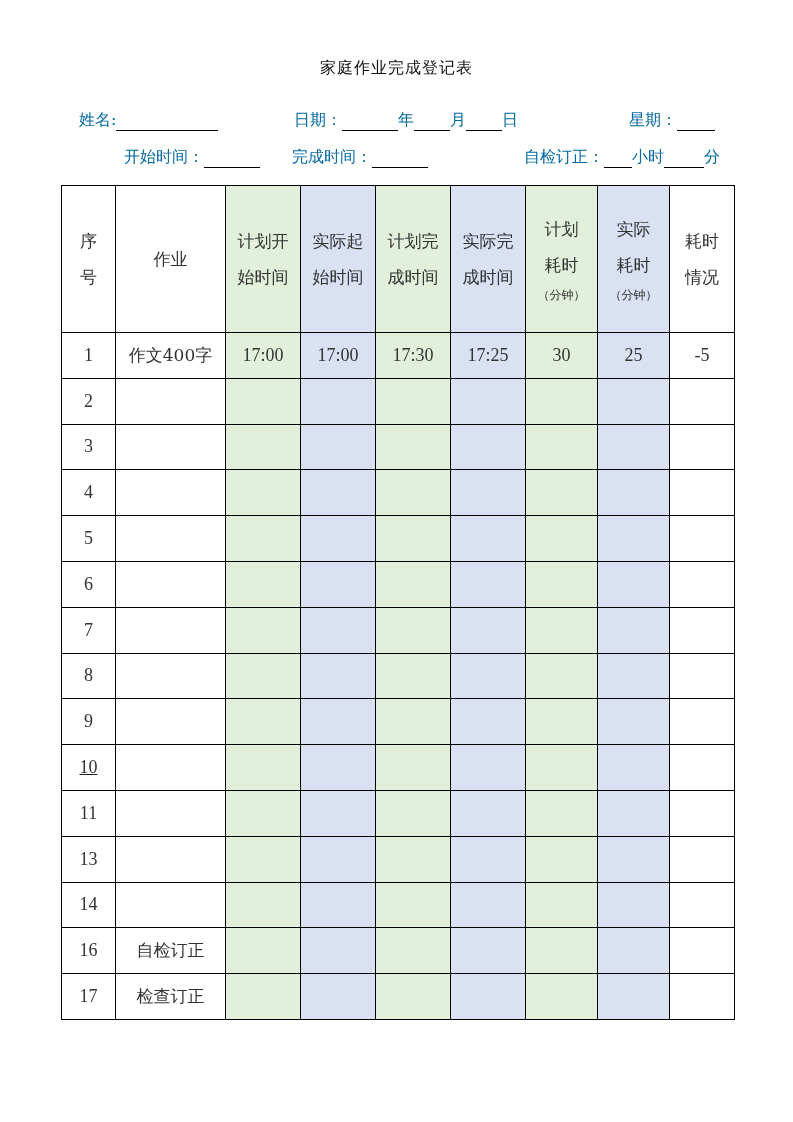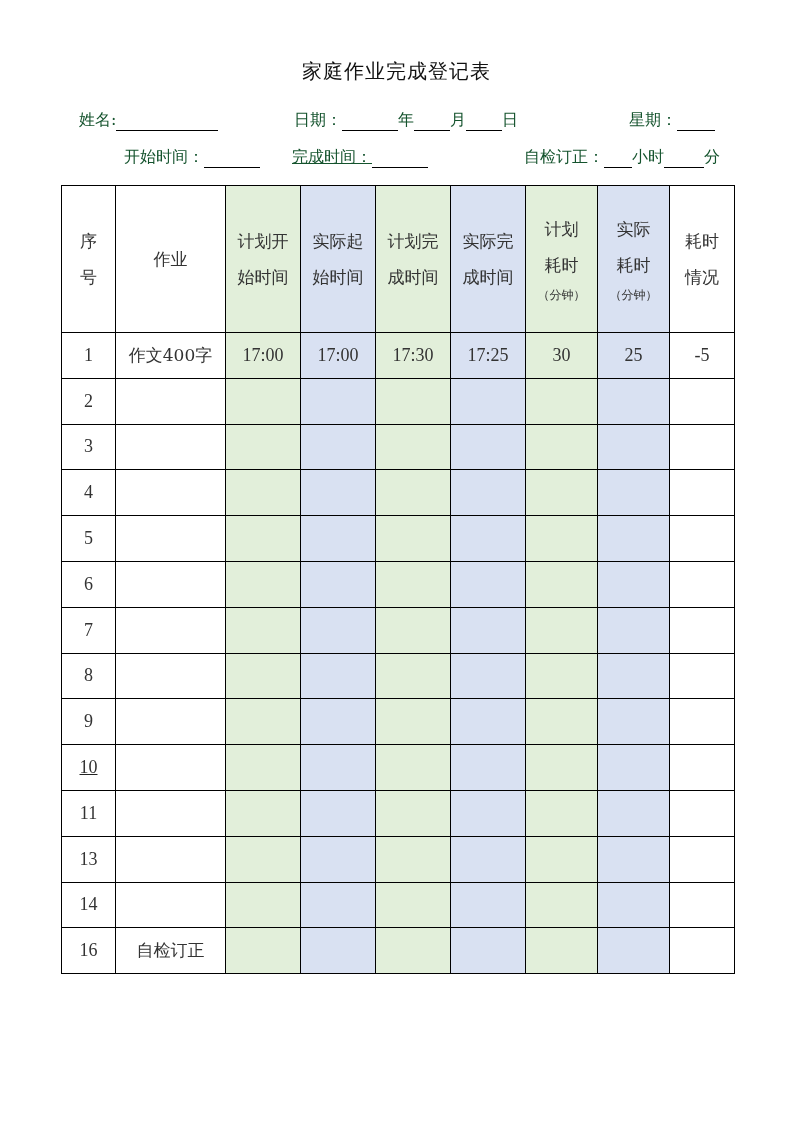--- a/index.html
+++ b/index.html
@@ -1,18 +1,18 @@
 <!DOCTYPE html>
 <html><head>
 <meta charset="utf-8">
 <style>
   html, body { margin:0; padding:0; background:#ffffff; }
   body { width:793px; height:1122px; position:relative; font-family:"DejaVu Serif", "Liberation Serif", serif; color:#222; overflow:hidden; }
-  .title { position:absolute; top:58px; left:0; width:793px; text-align:center; font-size:20px; letter-spacing:1px; color:#111; }
-  .line { position:absolute; font-size:16px; color:#14532d; white-space:nowrap; }
+  .title { position:absolute; top:58px; left:0; width:793px; text-align:center; font-size:16px; letter-spacing:1px; color:#111; }
+  .line { position:absolute; font-size:16px; color:#0369a1; white-space:nowrap; }
   .blank { display:inline-block; border-bottom:1px solid #000; height:16px; vertical-align:bottom; }
   table { position:absolute; left:61px; top:185px; border-collapse:collapse; table-layout:fixed; }
   td { border:1px solid #000; text-align:center; vertical-align:middle; font-size:17px; color:#333; padding:0; }
   .g { background:#e2efda; }
   .b { background:#d9e1f2; }
   .hdr td { height:146px; font-size:17px; line-height:36px; }
   .sub { font-size:12px; line-height:24px; display:block; }
   .num { font-family:"Liberation Serif","DejaVu Serif",serif; font-size:18px; }
 </style>
 </head>
@@ -26,21 +26,21 @@
 <div class="line" style="left:294px;top:110px;">
   <span>日期：</span><span class="blank" style="width:56px"></span><span>年</span><span class="blank" style="width:36px"></span><span>月</span><span class="blank" style="width:36px"></span><span>日</span>
 </div>
 <div class="line" style="left:629px;top:110px;font-family:Liberation Mono, monospace;">
   <span>星期：</span><span class="blank" style="width:38px"></span>
 </div>
 
 <div class="line" style="left:79px;top:147px;margin-left:45px;">
   <span>开始时间：</span><span class="blank" style="width:56px"></span>
 </div>
-<div class="line" style="left:292px;top:147px;text-decoration:underline;">
+<div class="line" style="left:292px;top:147px;">
   <span>完成时间：</span><span class="blank" style="width:56px"></span>
 </div>
 <div class="line" style="left:524px;top:147px;">
   <span>自检订正：</span><span class="blank" style="width:28px"></span><span>小时</span><span class="blank" style="width:40px"></span><span>分</span>
 </div>
 
 <table>
   <colgroup>
     <col style="width:54px">
       <col style="width:110px">
@@ -213,14 +213,25 @@
         <td class="num">16</td>
         <td>自检订正</td>
         <td class="g num"></td>
         <td class="b num"></td>
         <td class="g num"></td>
         <td class="b num"></td>
         <td class="g num"></td>
         <td class="b num"></td>
         <td class="num"></td>
       </tr>
+      <tr style="height: 45.8px;">
+        <td class="num">17</td>
+        <td>检查订正</td>
+        <td class="g num"></td>
+        <td class="b num"></td>
+        <td class="g num"></td>
+        <td class="b num"></td>
+        <td class="g num"></td>
+        <td class="b num"></td>
+        <td class="num"></td>
+      </tr>
     </tbody>
 </table>
 
 </body></html>

